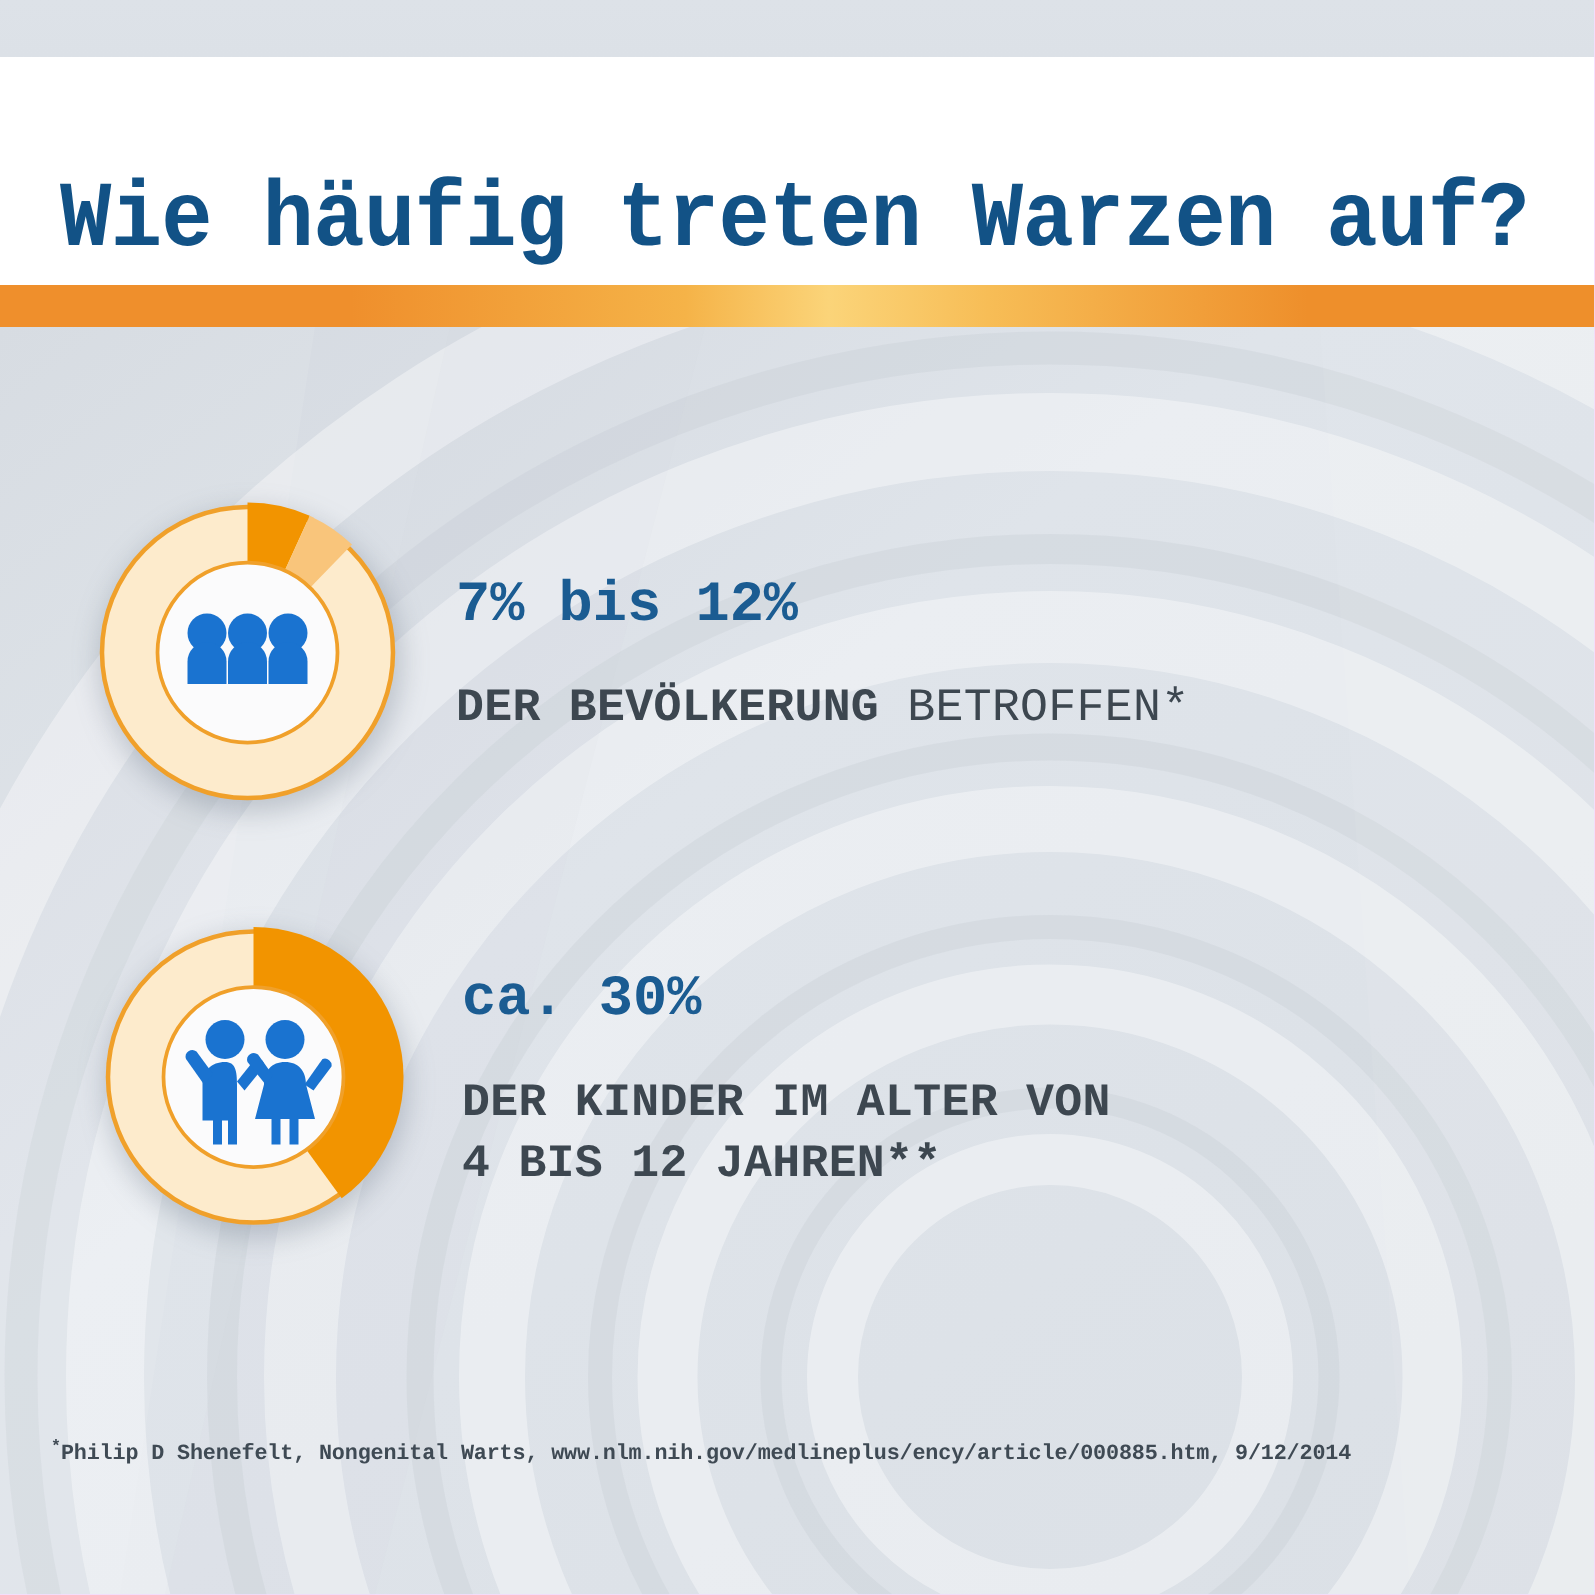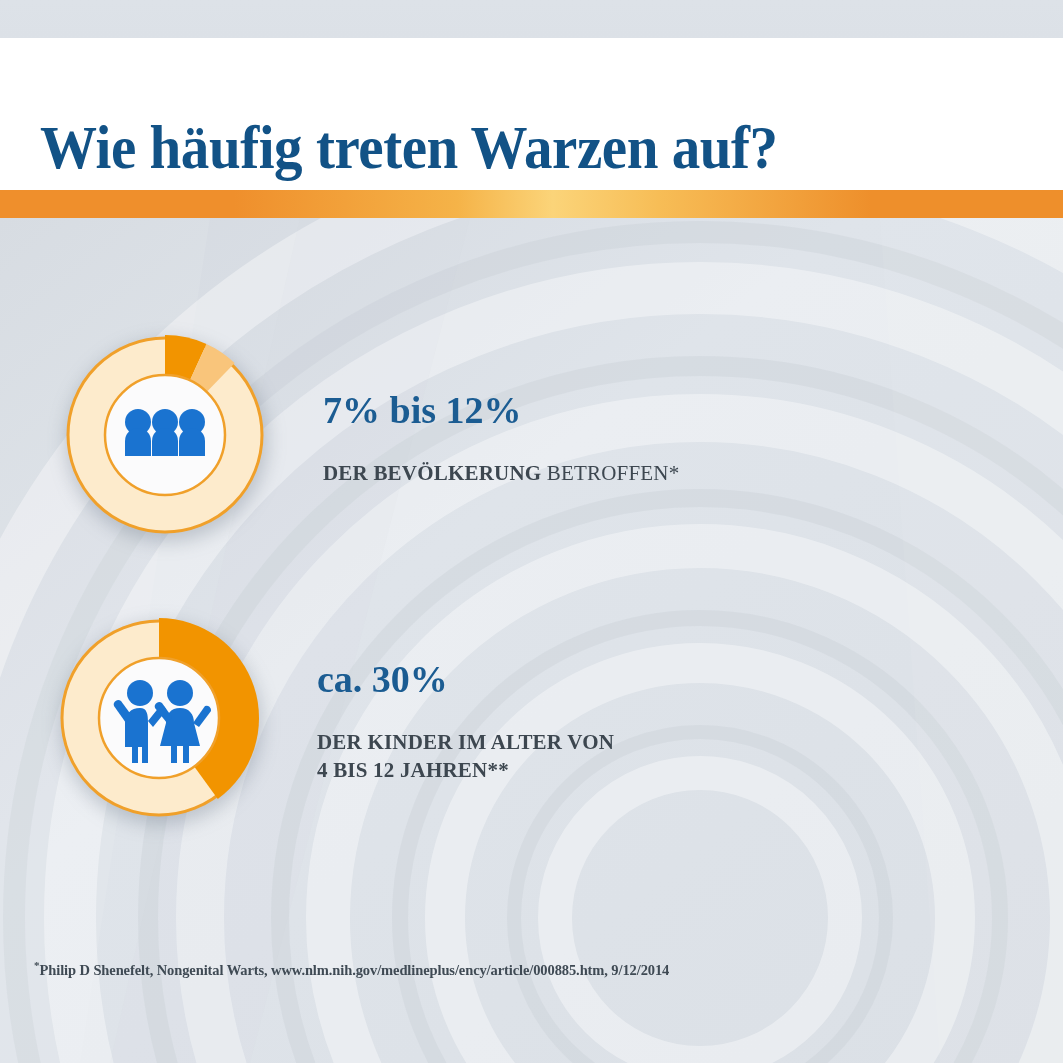--- a/index.html
+++ b/index.html
@@ -6,21 +6,21 @@
   html, body {
     margin: 0;
     padding: 0;
     background: #ffffff;
   }
   .canvas {
     position: relative;
     width: 1063px;
     height: 1063px;
     overflow: hidden;
-    font-family: Liberation Serif, serif;
+    font-family: Liberation Mono, monospace;
     background: #f0abfc;
   }
 
   
   .top-strip {
     position: absolute;
     left: 0; top: 0;
     width: 1063px; height: 38px;
     background: linear-gradient(180deg, #dde2e8 0%, #dce1e7 100%);
   }
@@ -75,24 +75,23 @@
     overflow: hidden;
     background: linear-gradient(160deg, #d5dae1 0%, #dfe4ea 35%, #e4e8ed 60%, #dce1e7 100%);
   }
   .rings { position: absolute; left: 0; top: 0; width: 1063px; height: 845px; }
 
   
   .stat-row {
     position: absolute;
     display: flex;
     align-items: center;
-    gap: 19px;
   }
   .stat-row-1 { left: 58px; top: 330px; }
-  .stat-row-2 { left: 52px; top: 613px; }
+  .stat-row-2 { left: 62px; top: 613px; }
 
   .donut-wrap {
     position: relative;
     width: 220px;
     height: 220px;
     flex: 0 0 220px;
   }
   .donut-shadow {
     position: absolute;
     left: 8px; top: 10px;
@@ -109,21 +108,21 @@
   }
   .stat-value {
     font-size: 38px;
     font-weight: bold;
     color: #1b5c92;
     letter-spacing: 0px;
     margin: 0 0 28px 0;
     white-space: nowrap;
   }
   .stat-desc {
-    font-size: 21px;
+    font-size: 31px;
     color: #3d4750;
     letter-spacing: 0.2px;
     line-height: 1.32;
     margin: 0;
     white-space: nowrap;
   }
   .stat-desc .bold { font-weight: bold; }
   .stat-desc .light { font-weight: normal; }
 
   

